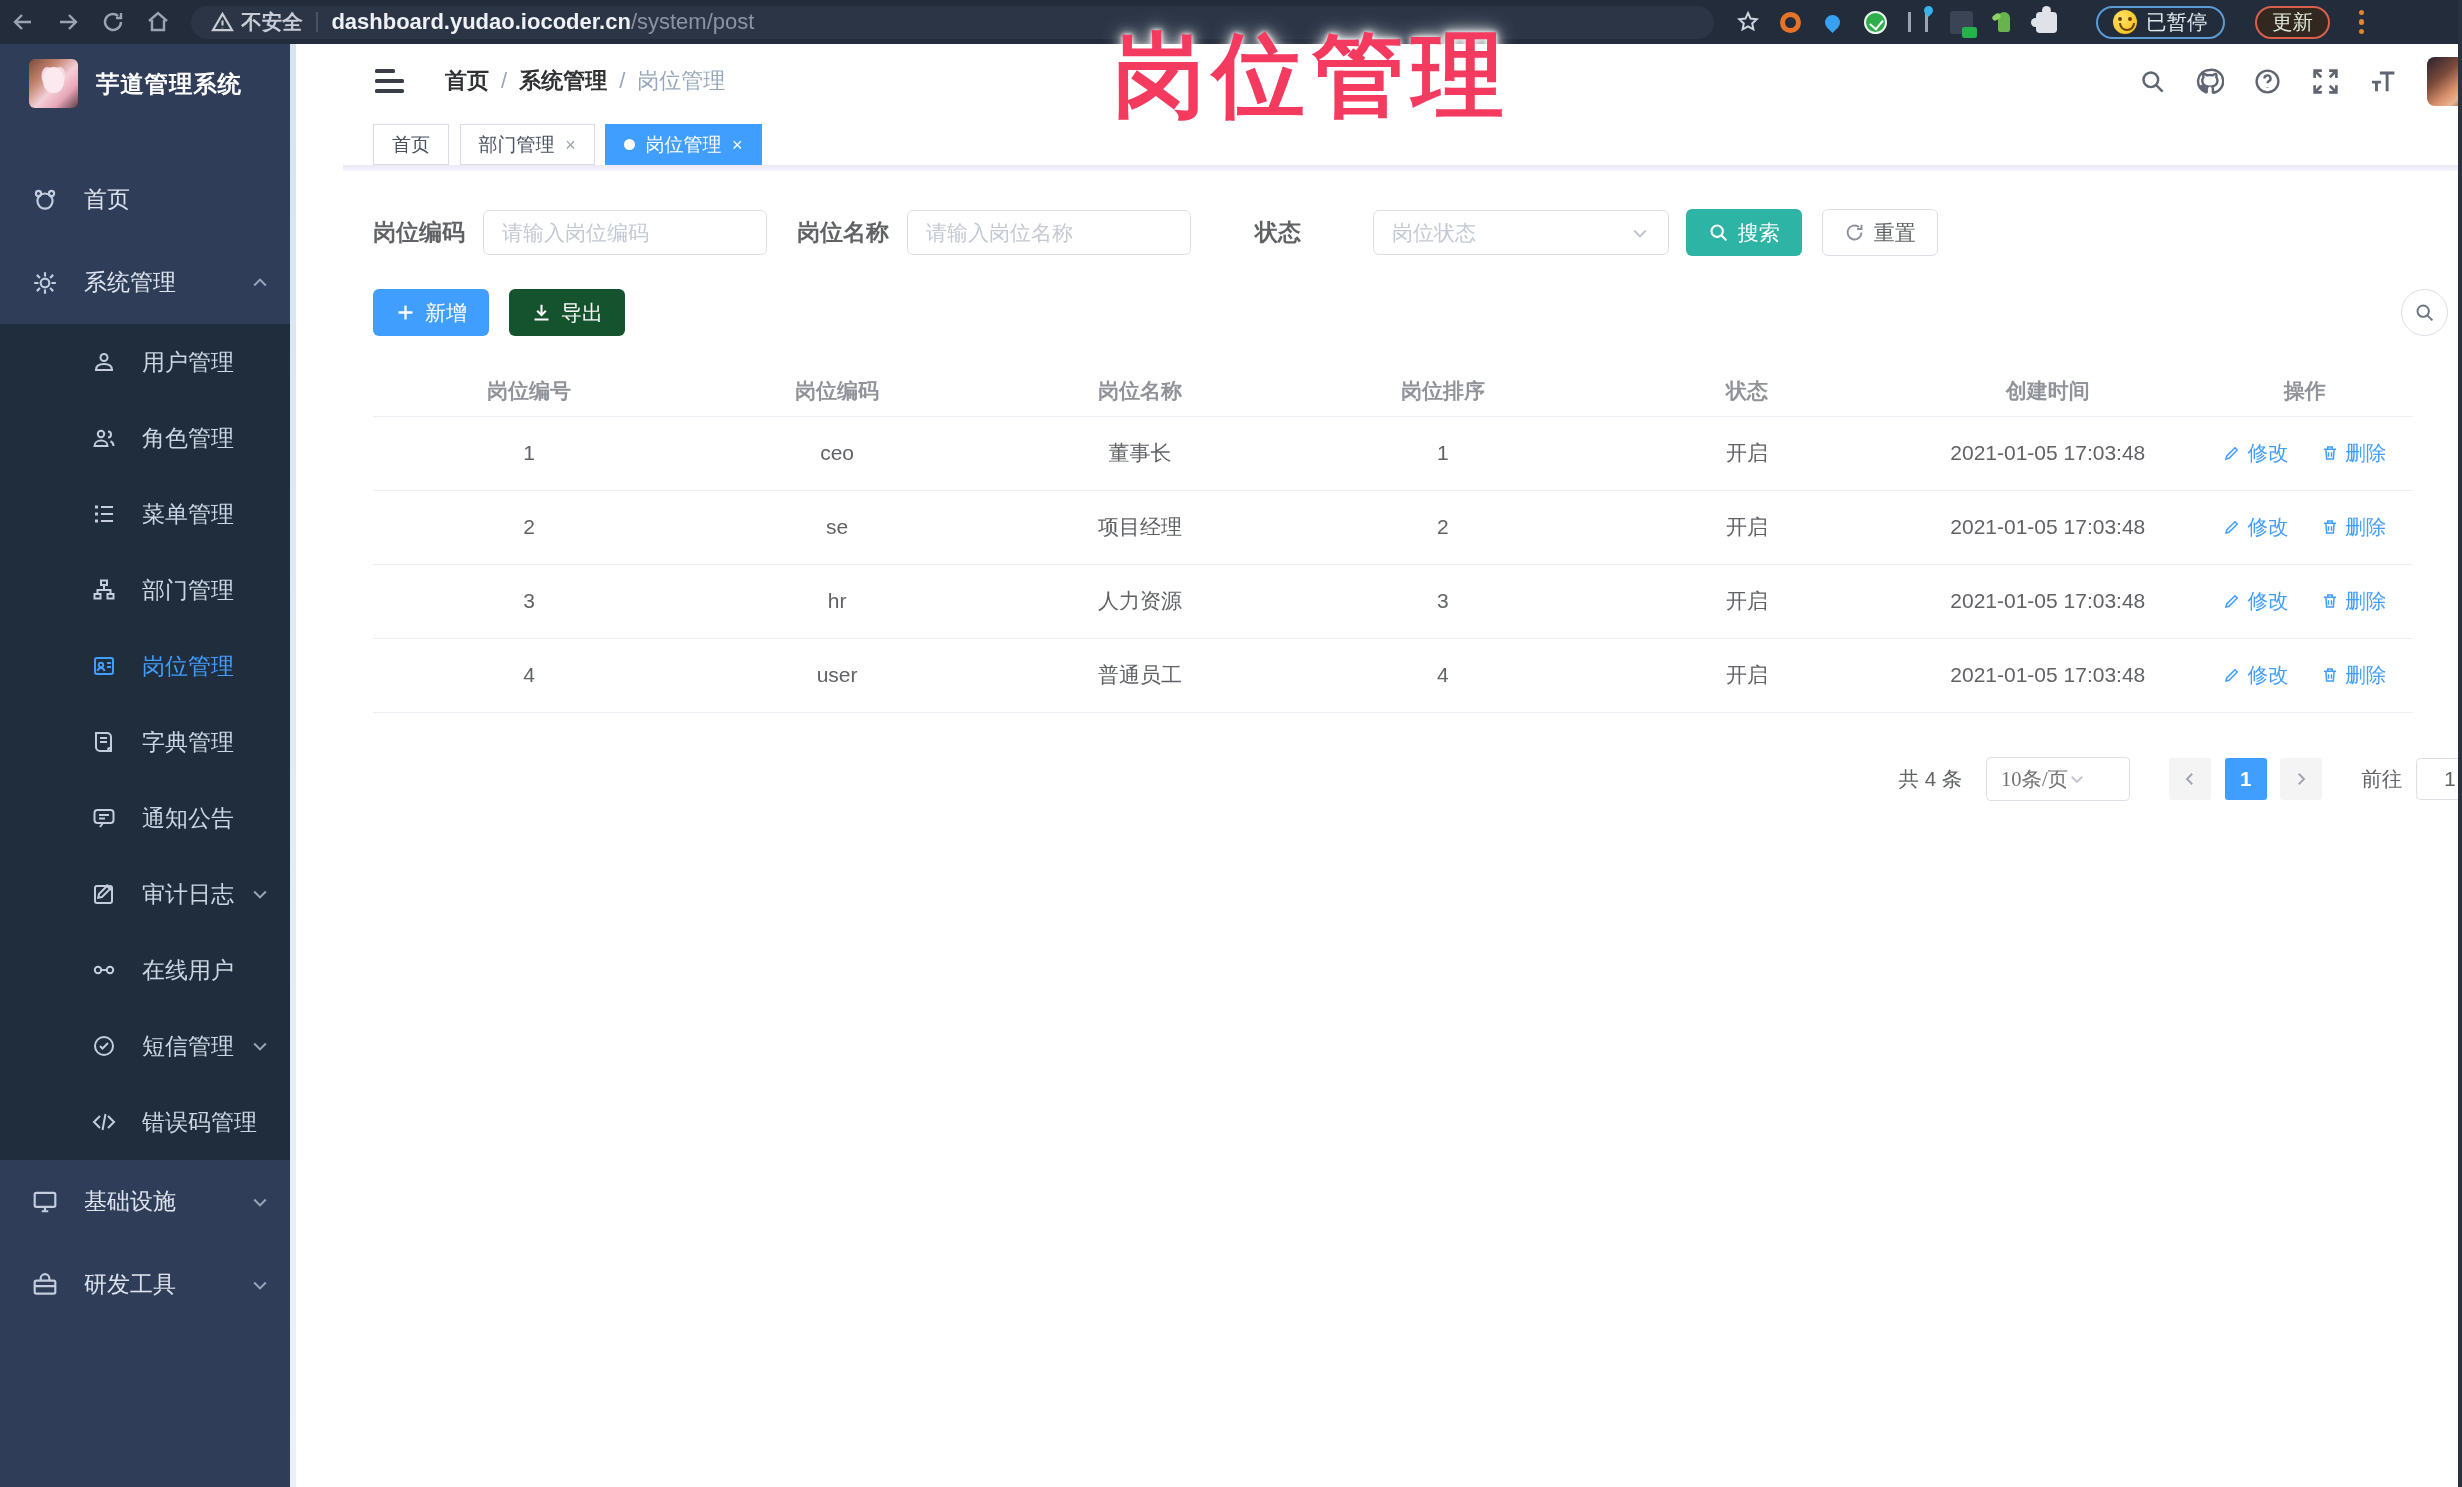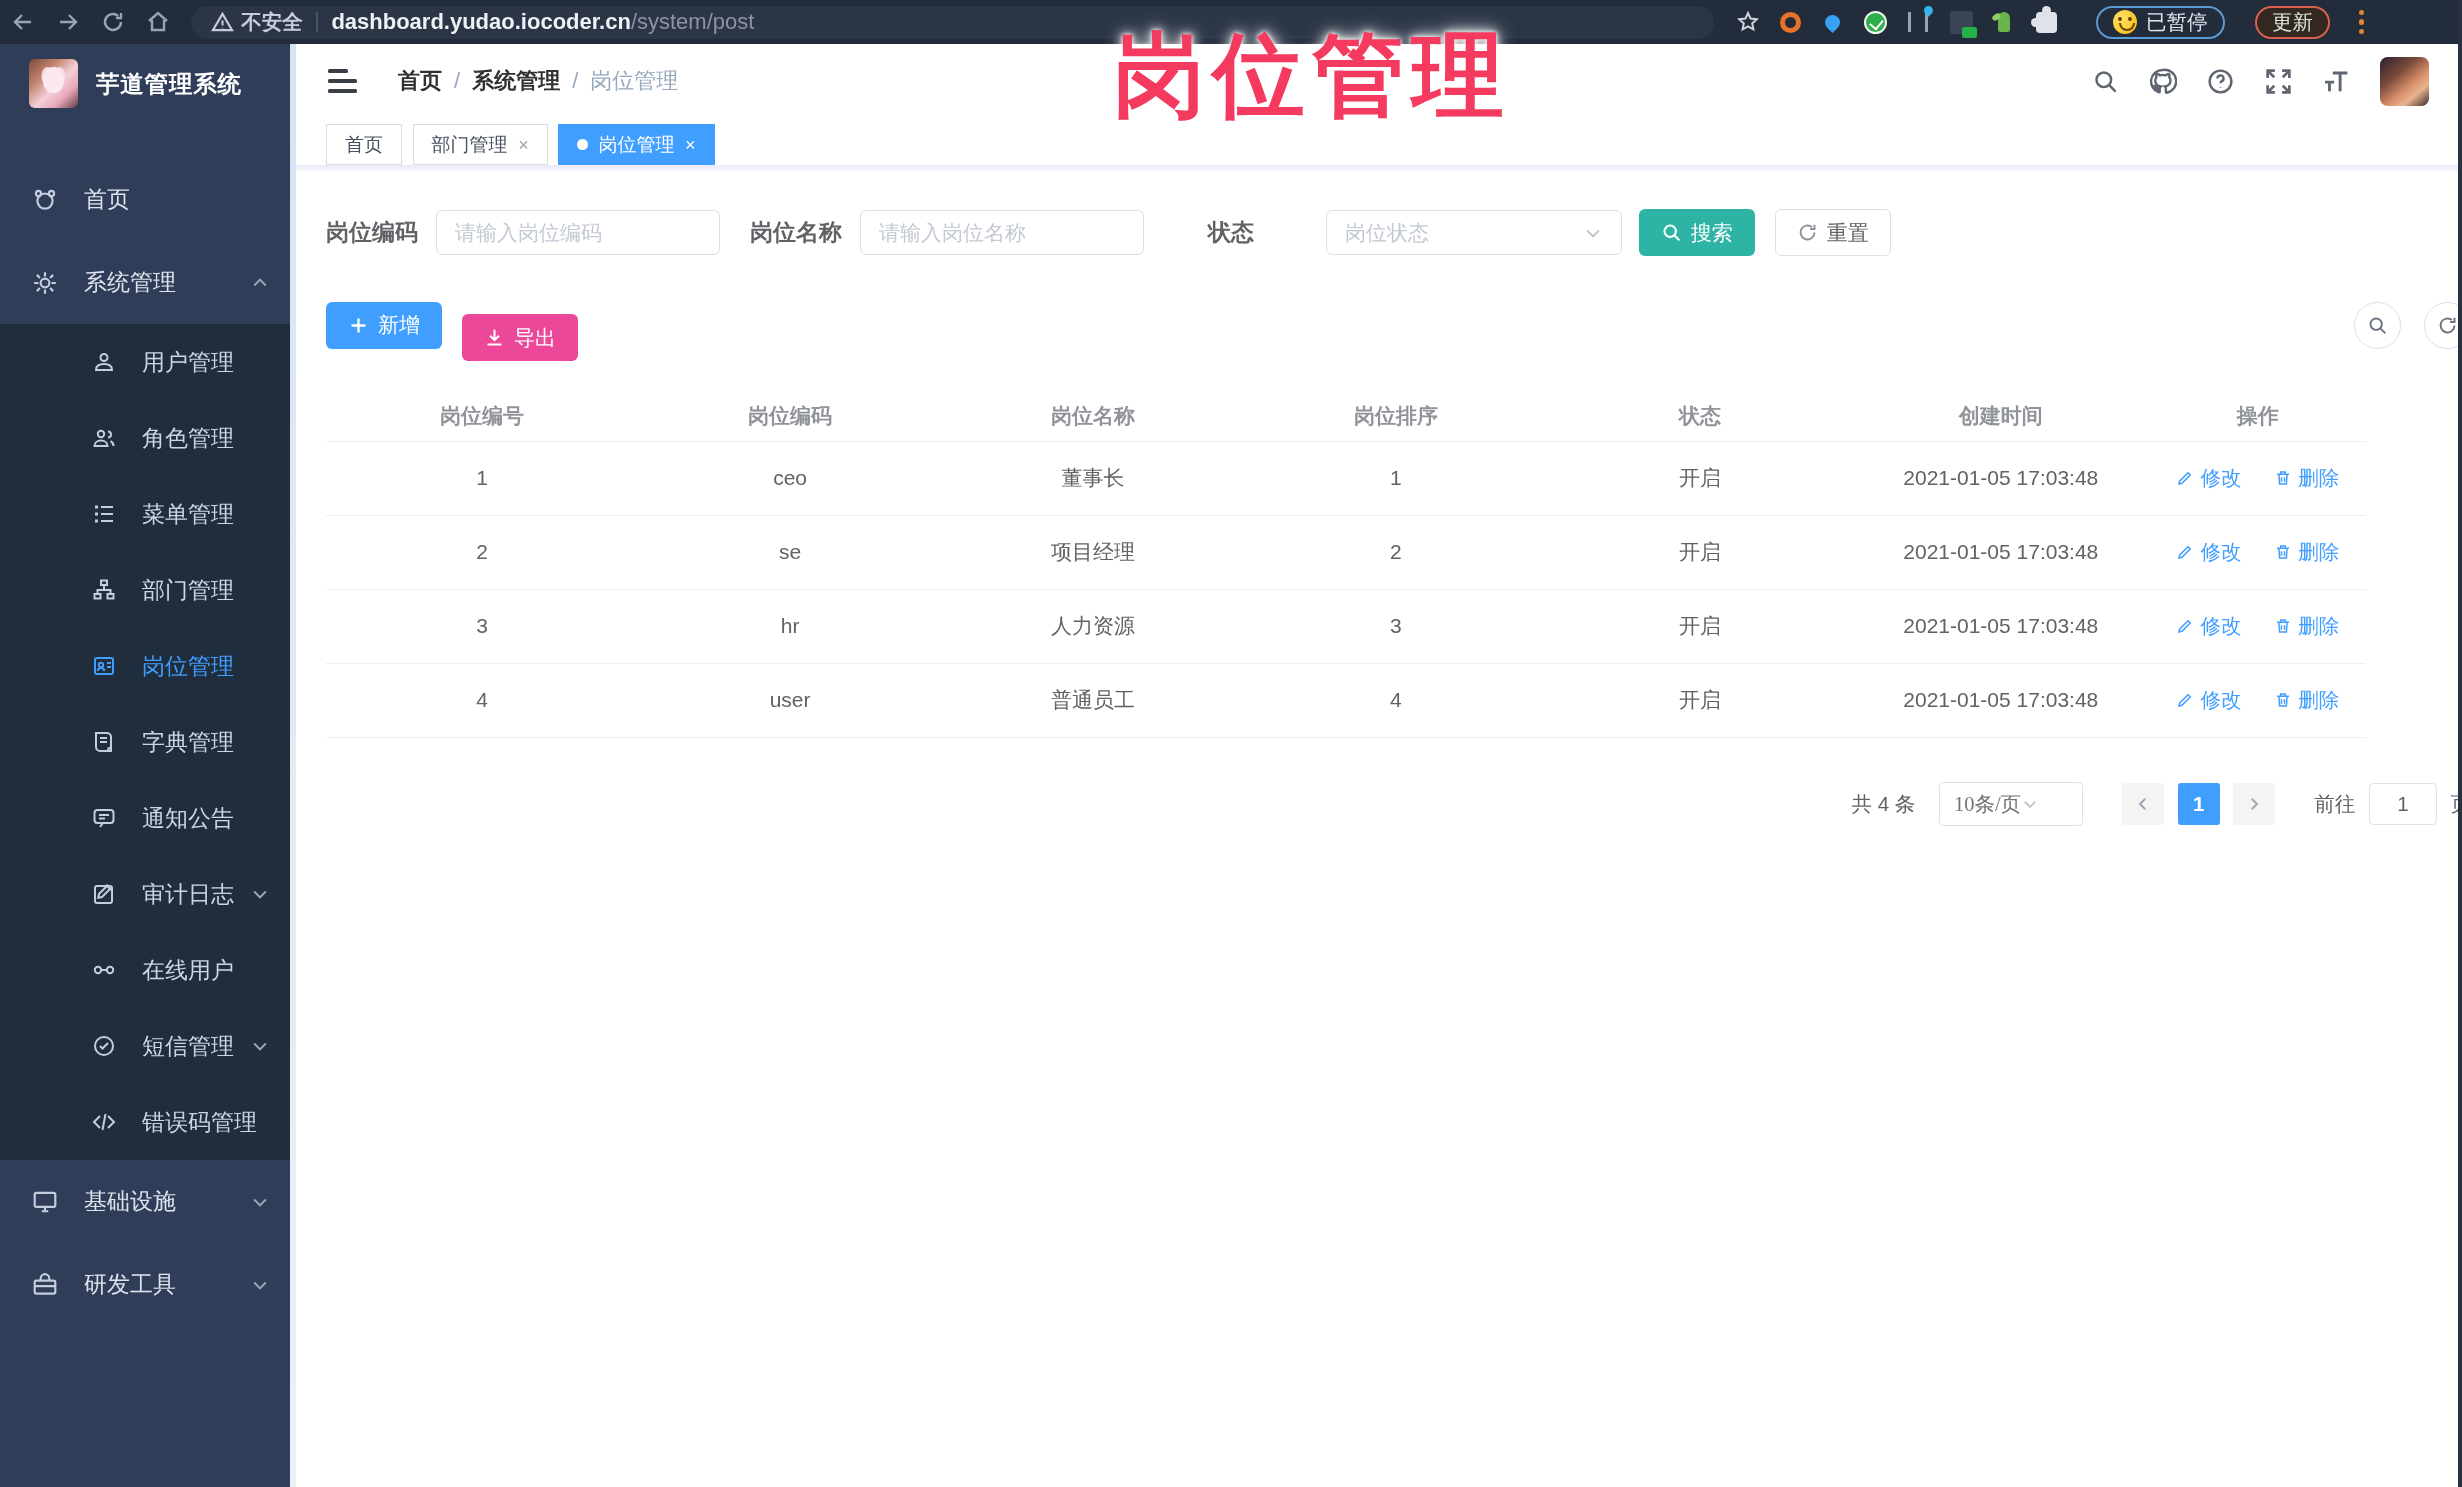--- a/index.html
+++ b/index.html
@@ -32,21 +32,21 @@
   .pill { display:flex; align-items:center; gap:9px; height:33px; border-radius:16.7px; padding:12px 15px; font-size:20.5px; }
   .pill.paused { border:2.3px solid #5b9bd5; color:#dfe6ee; margin-left:20px; }
   .pill.update { border:2.3px solid #d9604c; color:#dfe8df; margin-left:13.6px; background:#32281f; }
   .emoji-face { width:24px; height:24px; background:radial-gradient(circle at 35% 35%, #ffe36b, #f5b901); border-radius:50%; position:relative; }
   .emoji-face:before { content:""; position:absolute; left:5.3px; top:6.8px; width:3.8px; height:3.8px; background:#6b4300; border-radius:50%; box-shadow:10px 0 0 #6b4300; }
   .emoji-face:after { content:""; position:absolute; left:6px; top:13px; width:12px; height:6px; border:2.3px solid #6b4300; border-top:0; border-radius:0 0 10.6px 10.6px; }
   .menu-dots { display:flex; flex-direction:column; gap:4.5px; margin:0 10.6px 0 12px; }
   .menu-dots i { width:5.3px; height:5.3px; background:#e0862f; border-radius:50%; }
 
   
-  .app { display:flex; height:1444px; }
+  .app { display:flex; height:1444px;gap:47px; }
   .sidebar { width:296px; background:#2f3d58; color:#cdd6e4; flex-shrink:0; display:flex; flex-direction:column; position:relative; }
   .side-scroll { position:absolute; right:0; top:0; bottom:0; width:6px; background:linear-gradient(#d7e4f0,#eaf2f8); }
   .logo-row { display:flex; align-items:center; gap:18px; padding:15px 0 15px 29px; }
   .logo-img { width:49px; height:49px; border-radius:6px; background:linear-gradient(135deg,#7a4a3a 0%,#c2836d 30%,#f4cfd8 55%,#e8a7b8 75%,#5e3a44 100%); position:relative; overflow:hidden; }
   .logo-img:after { content:""; position:absolute; left:13.6px; top:7.6px; width:21px; height:26px; background:#fbe9ef; border-radius:50% 50% 45% 45%; box-shadow:-6px -4.5px 0 -4.5px #f6d7e2, 6px -4.5px 0 -4.5px #f6d7e2; }
   .logo-title { color:#fff; font-size:23.5px; font-weight:700; letter-spacing:0.8px; }
   .menu { margin-top:35px; }
   .m-item { display:flex; align-items:center; height:83px; padding-left:32px; font-size:23px; cursor:pointer; color:#dde4ee; position:relative; }
   .m-item .mi { margin-right:26px; color:#c3cddd; display:flex; }
   .m-item .chev { position:absolute; right:26px; }
@@ -87,21 +87,21 @@
   .f-label { font-size:23px; font-weight:700; color:#606266; margin-right:18px; }
   .f-input { width:284px; height:45px; border:1.5px solid #dcdfe6; border-radius:6px; padding:0 18px; font-size:21px; color:#1d4ed8; outline:none; font-family:inherit; }
   .f-input::placeholder { color:#c3c9d4; }
   .f-sel { width:296px; height:45px; border:1.5px solid #dcdfe6; border-radius:6px; padding:0 18px; font-size:21px; color:#c3c9d4; display:flex; align-items:center; justify-content:space-between; cursor:pointer;margin-left:34px; }
   .gap1 { width:30px; } .gap2 { width:64px; } .gap3 { width:20px; }
   .btn { display:inline-flex; align-items:center; justify-content:center; gap:9px; height:47px; border-radius:6px; font-size:21px; cursor:pointer; border:1.5px solid transparent; padding:0 21px; }
   .btn-search { background:#2db4a4; color:#fff; margin-left:16.7px; }
   .btn-reset { background:#fff; color:#606266; border-color:#dcdfe6; margin-left:20px; }
   .toolbar { display:flex; align-items:center; margin-top:33px; padding-right:27px; }
   .btn-add { background:#409eff; color:#fff; }
-  .btn-export { background:#ec4899; color:#fff; margin-left:20px;margin-top:25px; }
+  .btn-export { background:#14532d; color:#fff; margin-left:20px; }
   .tool-circles { margin-left:auto; display:flex; gap:23px; }
   .circle-btn { width:47px; height:47px; border-radius:50%; border:1.5px solid #dcdfe6; background:#fff; color:#6b7280; display:flex; align-items:center; justify-content:center; cursor:pointer; }
 
   table.grid { width:2040px; margin-top:30px; border-collapse:collapse; table-layout:fixed; }
   .grid th { font-size:21px; font-weight:700; color:#909399; height:50px; text-align:center; }
   .grid td { font-size:21px; color:#606266; height:74px; text-align:center; border-top:1.5px solid #ebeef5; }
   .grid tr:last-child td { border-bottom:1.5px solid #ebeef5; }
   .op-link { color:#409eff; cursor:pointer; display:inline-flex; align-items:center; gap:6px; font-size:20.5px; }
   .op-link + .op-link { margin-left:27px; }
 

